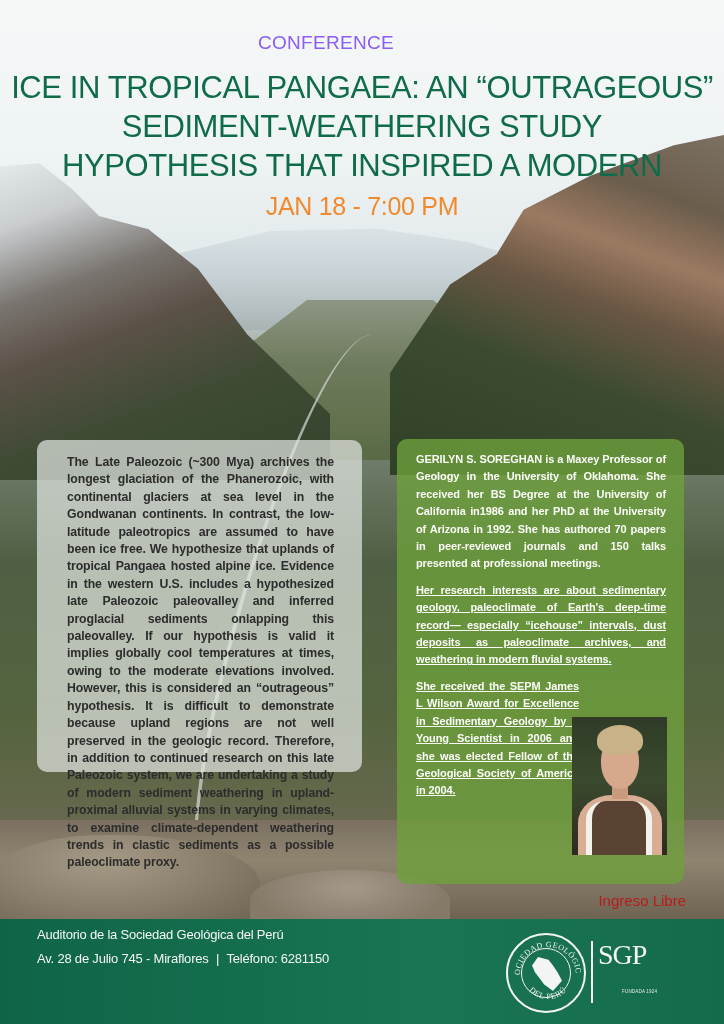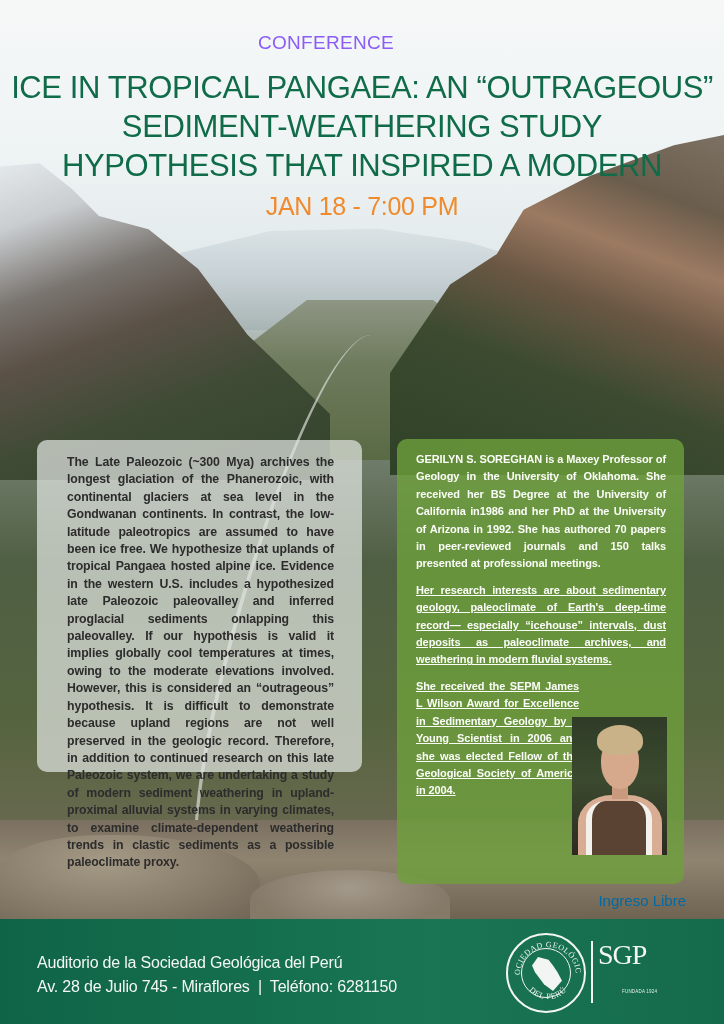--- a/index.html
+++ b/index.html
@@ -56,26 +56,26 @@
   .bio p + p { margin-top: 9px; text-decoration: underline; }
   .bio .award { width: 163px; margin-top: 9px; }
   .photo { position: absolute; left: 175px; top: 278px; width: 95px; height: 138px;
     background: linear-gradient(180deg, #2f3b27 0%, #3b4a2e 45%, #2e2a22 100%); overflow: hidden; }
   .photo .hair { position: absolute; left: 25px; top: 8px; width: 46px; height: 30px; border-radius: 50% 50% 40% 40%; background: #c9b288; }
   .photo .face { position: absolute; left: 29px; top: 20px; width: 38px; height: 52px; border-radius: 45% 45% 50% 50%; background: #d6a88c; }
   .photo .neck { position: absolute; left: 40px; top: 66px; width: 16px; height: 16px; background: #c99a7e; }
   .photo .shoulders { position: absolute; left: 6px; top: 78px; width: 84px; height: 70px; border-radius: 40% 40% 0 0; background: #d8ad93; }
   .photo .top { position: absolute; left: 14px; top: 84px; width: 66px; height: 60px; border-radius: 30% 30% 0 0; background: #5a4332; border-left: 6px solid #f2f1ec; border-right: 6px solid #f2f1ec; }
 
-  .entry { position: absolute; right: 38px; top: 892px; color: #0369a1; font-size: 15px; }
+  .entry { position: absolute; right: 38px; top: 892px; color: #b91c1c; font-size: 15px; }
 
   
   .footer { position: absolute; left: 0; top: 919px; width: 724px; height: 105px;
     background: linear-gradient(90deg, #0f6447 0%, #15704f 40%, #1a7554 60%, #146b4b 100%); }
-  .footer .addr { position: absolute; left: 37px; top: 32px; color: #f4f7f5; font-size: 16px; line-height: 24px; letter-spacing: -0.2px; }
+  .footer .addr { position: absolute; left: 37px; top: 4px; color: #f4f7f5; font-size: 13px; line-height: 24px; letter-spacing: -0.2px; }
   .footer .sep { display: inline-block; margin: 0 4px; }
   .logo-seal { position: absolute; left: 506px; top: 14px; width: 80px; height: 80px; border: 2px solid #f2f5f3; border-radius: 50%; }
   .logo-seal .inner { position: absolute; left: 13px; top: 13px; width: 50px; height: 50px; border: 1px solid #f2f5f3; border-radius: 50%; }
   .logo-seal .map { position: absolute; left: 24px; top: 22px; width: 30px; height: 34px; background: #f2f5f3;
     clip-path: polygon(20% 0, 55% 8%, 70% 25%, 85% 45%, 100% 70%, 70% 100%, 40% 80%, 10% 45%, 0 25%); }
   .logo-seal .ring-text { position: absolute; left: 0; top: 0; width: 80px; height: 80px; }
   .logo-bar { position: absolute; left: 591px; top: 22px; width: 1.5px; height: 62px; background: #f2f5f3; }
   .logo-sgp { position: absolute; left: 598px; top: 20px; color: #f4f7f5; font-family: "Liberation Serif", "DejaVu Serif", serif; font-size: 28px; letter-spacing: -1px; }
   .logo-founded { position: absolute; left: 622px; top: 70px; color: #e6ece8; font-size: 4.5px; letter-spacing: 0.2px; }
 </style>

